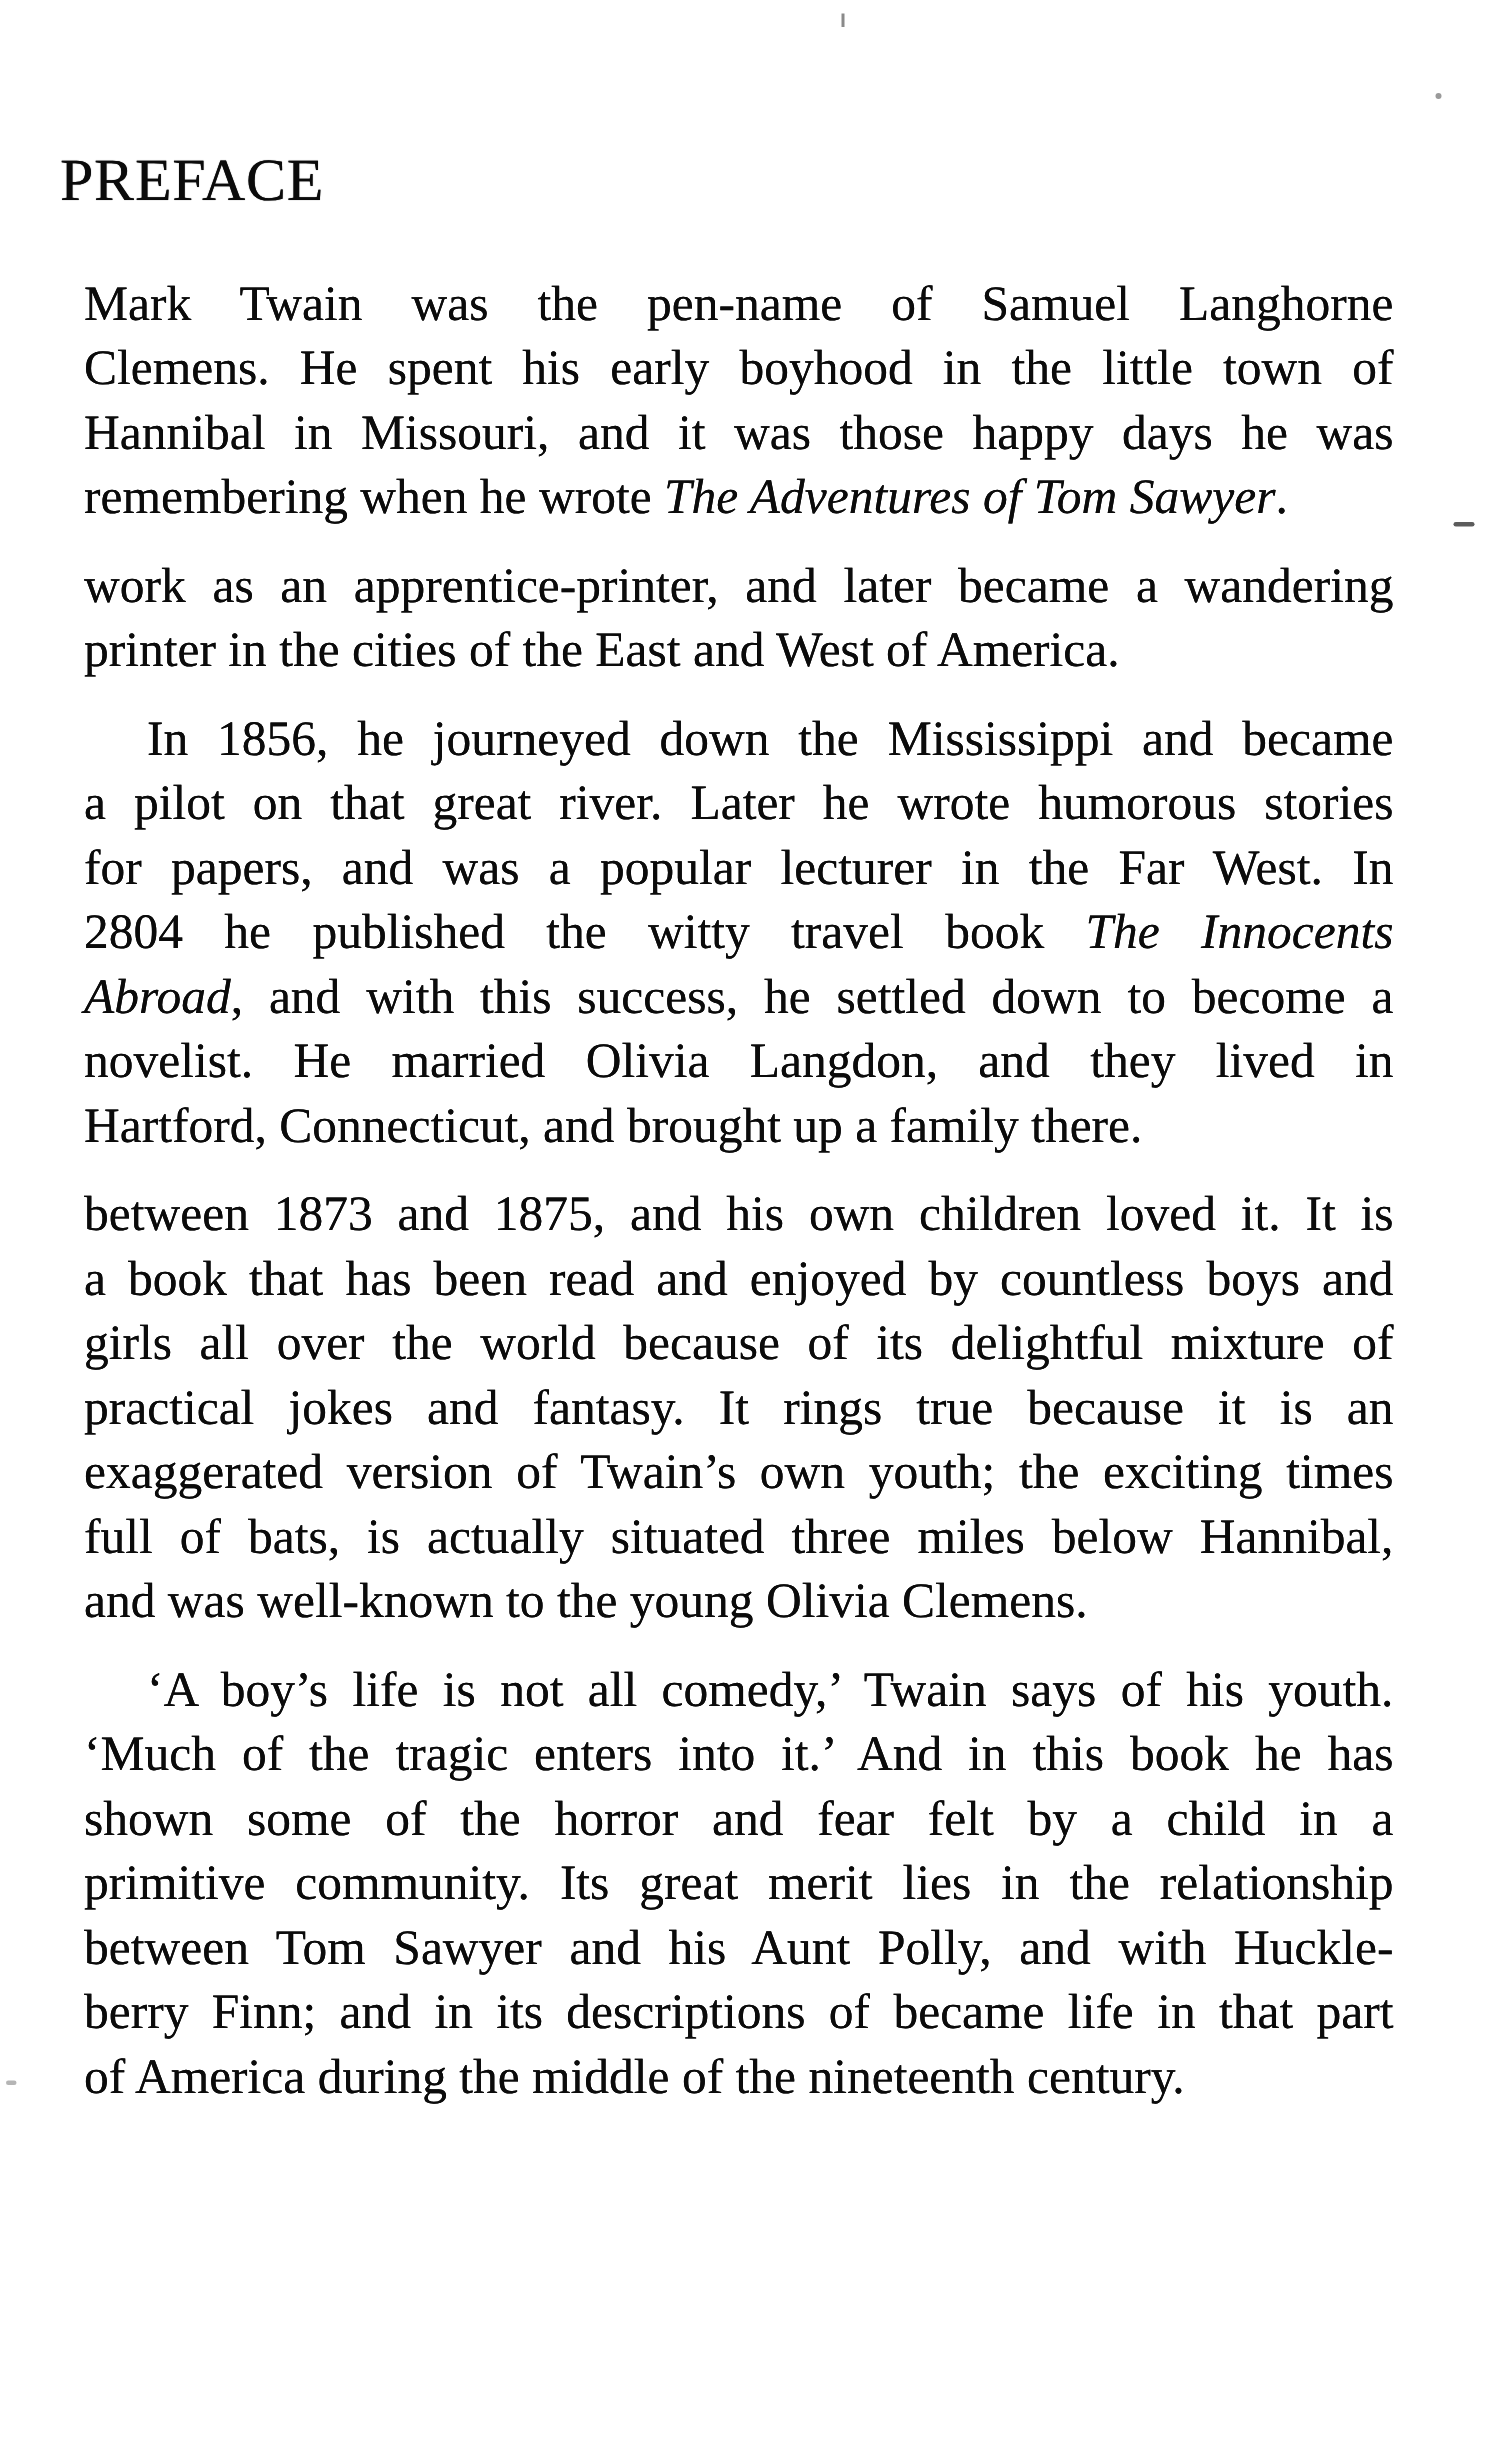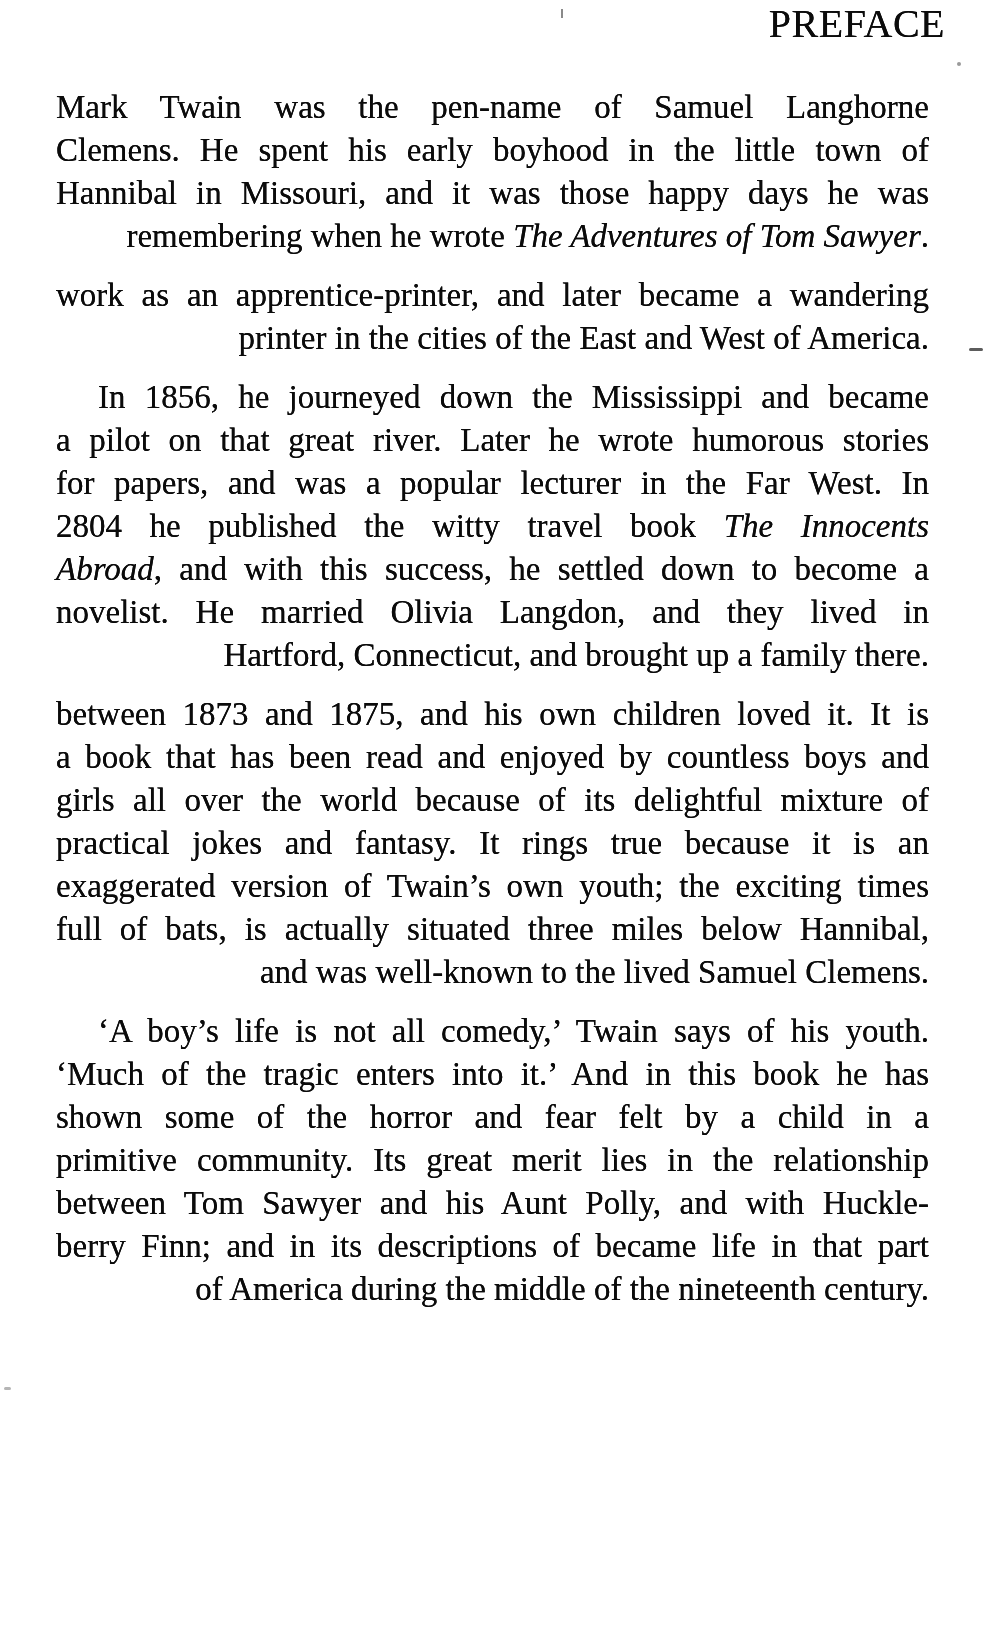--- a/index.html
+++ b/index.html
@@ -15,35 +15,36 @@
     font-family: "Liberation Serif", "DejaVu Serif", serif;
     color: #0b0b0b;
   }
   .page {
     position: absolute;
     left: 40px;
     top: 0;
     width: 905px;
   }
   .title {
+    margin-top: 96px;
     font-size: 40px;
     line-height: 48px;
-    text-align: right;
+    text-align: left;
     letter-spacing: 0.5px;
     text-shadow: 0 0 0.5px currentColor;
   }
   .body-text {
     margin-top: 38px;
     font-size: 33px;
     line-height: 43px;
     text-shadow: 0 0 0.4px currentColor;
   }
   .para { margin: 16px; }
   .line {
-    text-align: right;
+    text-align: left;
     white-space: nowrap;
   }
   .line.just {
     white-space: normal;
     text-align: justify;
     text-align-last: justify;
     text-justify: inter-word;
   }
   .line.first-indent { text-indent: 42px; }
   .it { font-style: italic; }
@@ -79,21 +80,21 @@
         <div class="line just"><span>novelist.  He married Olivia Langdon, and they lived in</span></div>
         <div class="line"><span>Hartford, Connecticut, and brought up a family there.</span></div>
       </div>
       <div class="para">
         <div class="line just"><span>between 1873 and 1875, and his own children loved it.  It is</span></div>
         <div class="line just"><span>a book that has been read and enjoyed by countless boys and</span></div>
         <div class="line just"><span>girls all over the world because of its delightful mixture of</span></div>
         <div class="line just"><span>practical jokes and fantasy.  It rings true because it is an</span></div>
         <div class="line just"><span>exaggerated version of Twain’s own youth; the exciting times</span></div>
         <div class="line just"><span>full of bats, is actually situated three miles below Hannibal,</span></div>
-        <div class="line"><span>and was well-known to the lived Samuel Clemens.</span></div>
+        <div class="line"><span>and was well-known to the young Olivia Clemens.</span></div>
       </div>
       <div class="para">
         <div class="line just first-indent"><span>‘A boy’s life is not all comedy,’ Twain says of his youth.</span></div>
         <div class="line just"><span>‘Much of the tragic enters into it.’  And in this book he has</span></div>
         <div class="line just"><span>shown some of the horror and fear felt by a child in a</span></div>
         <div class="line just"><span>primitive community.  Its great merit lies in the relationship</span></div>
         <div class="line just"><span>between Tom Sawyer and his Aunt Polly, and with Huckle-</span></div>
         <div class="line just"><span>berry Finn; and in its descriptions of became life in that part</span></div>
         <div class="line"><span>of America during the middle of the nineteenth century.</span></div>
       </div>

